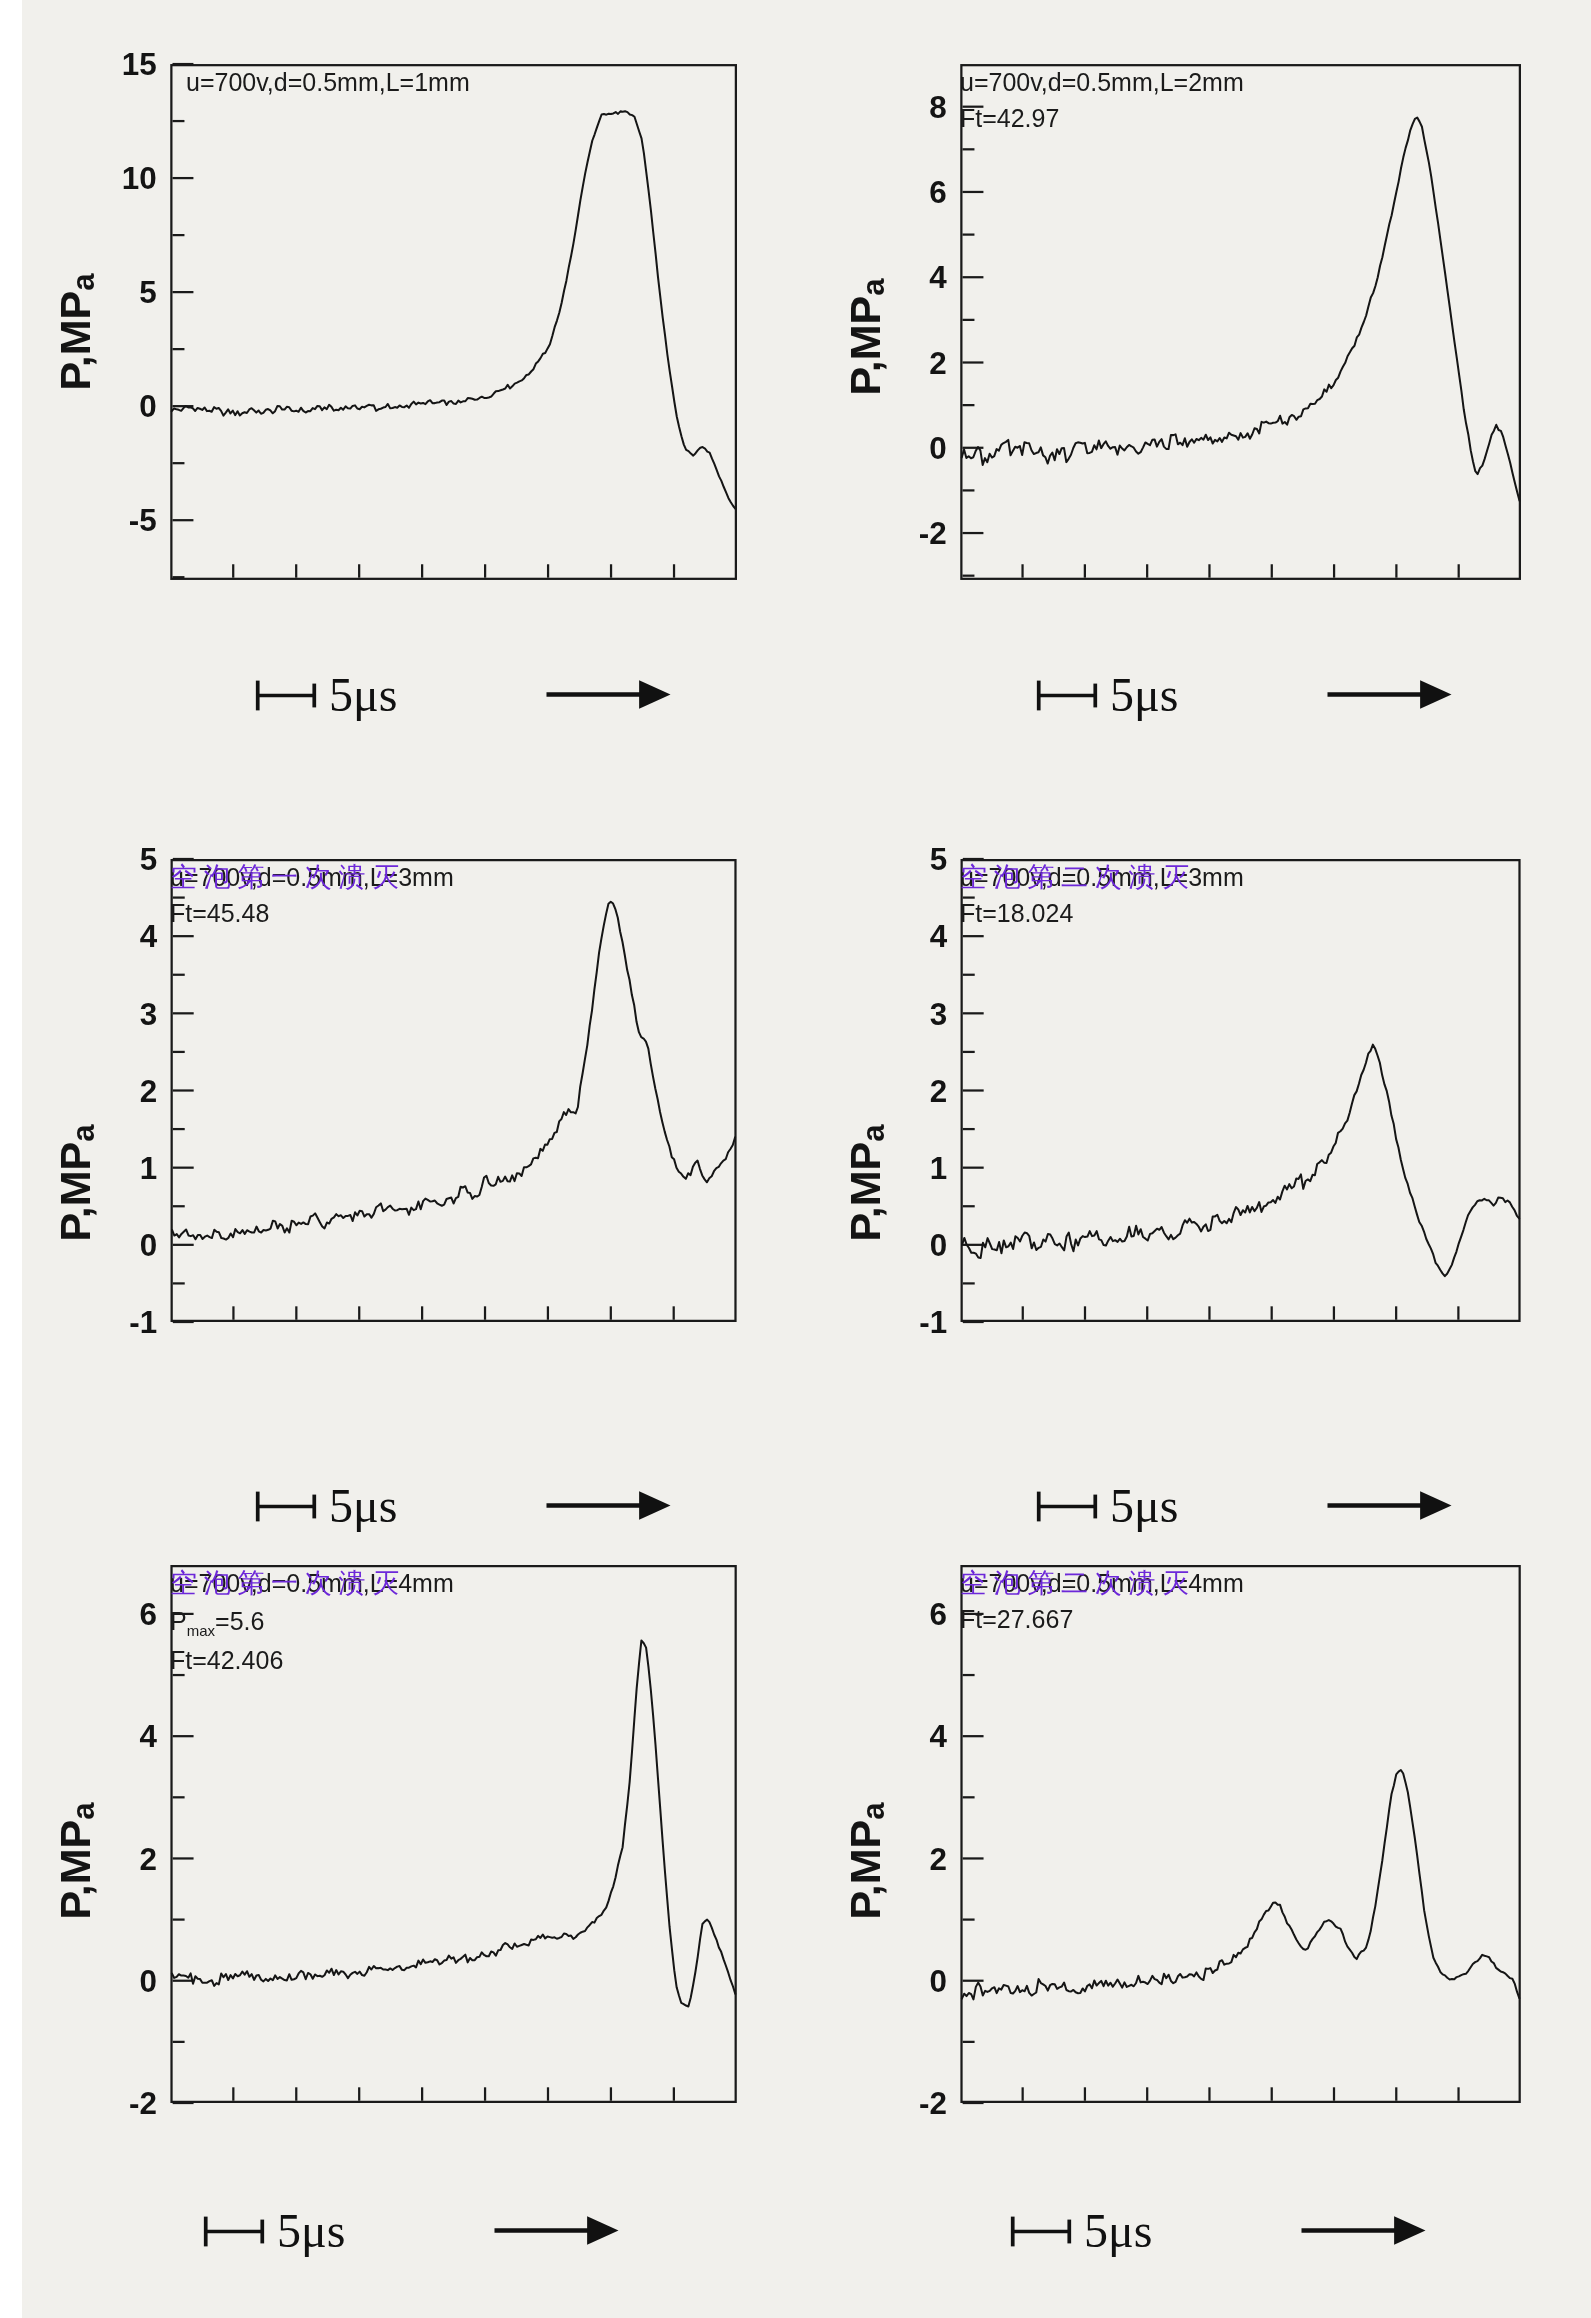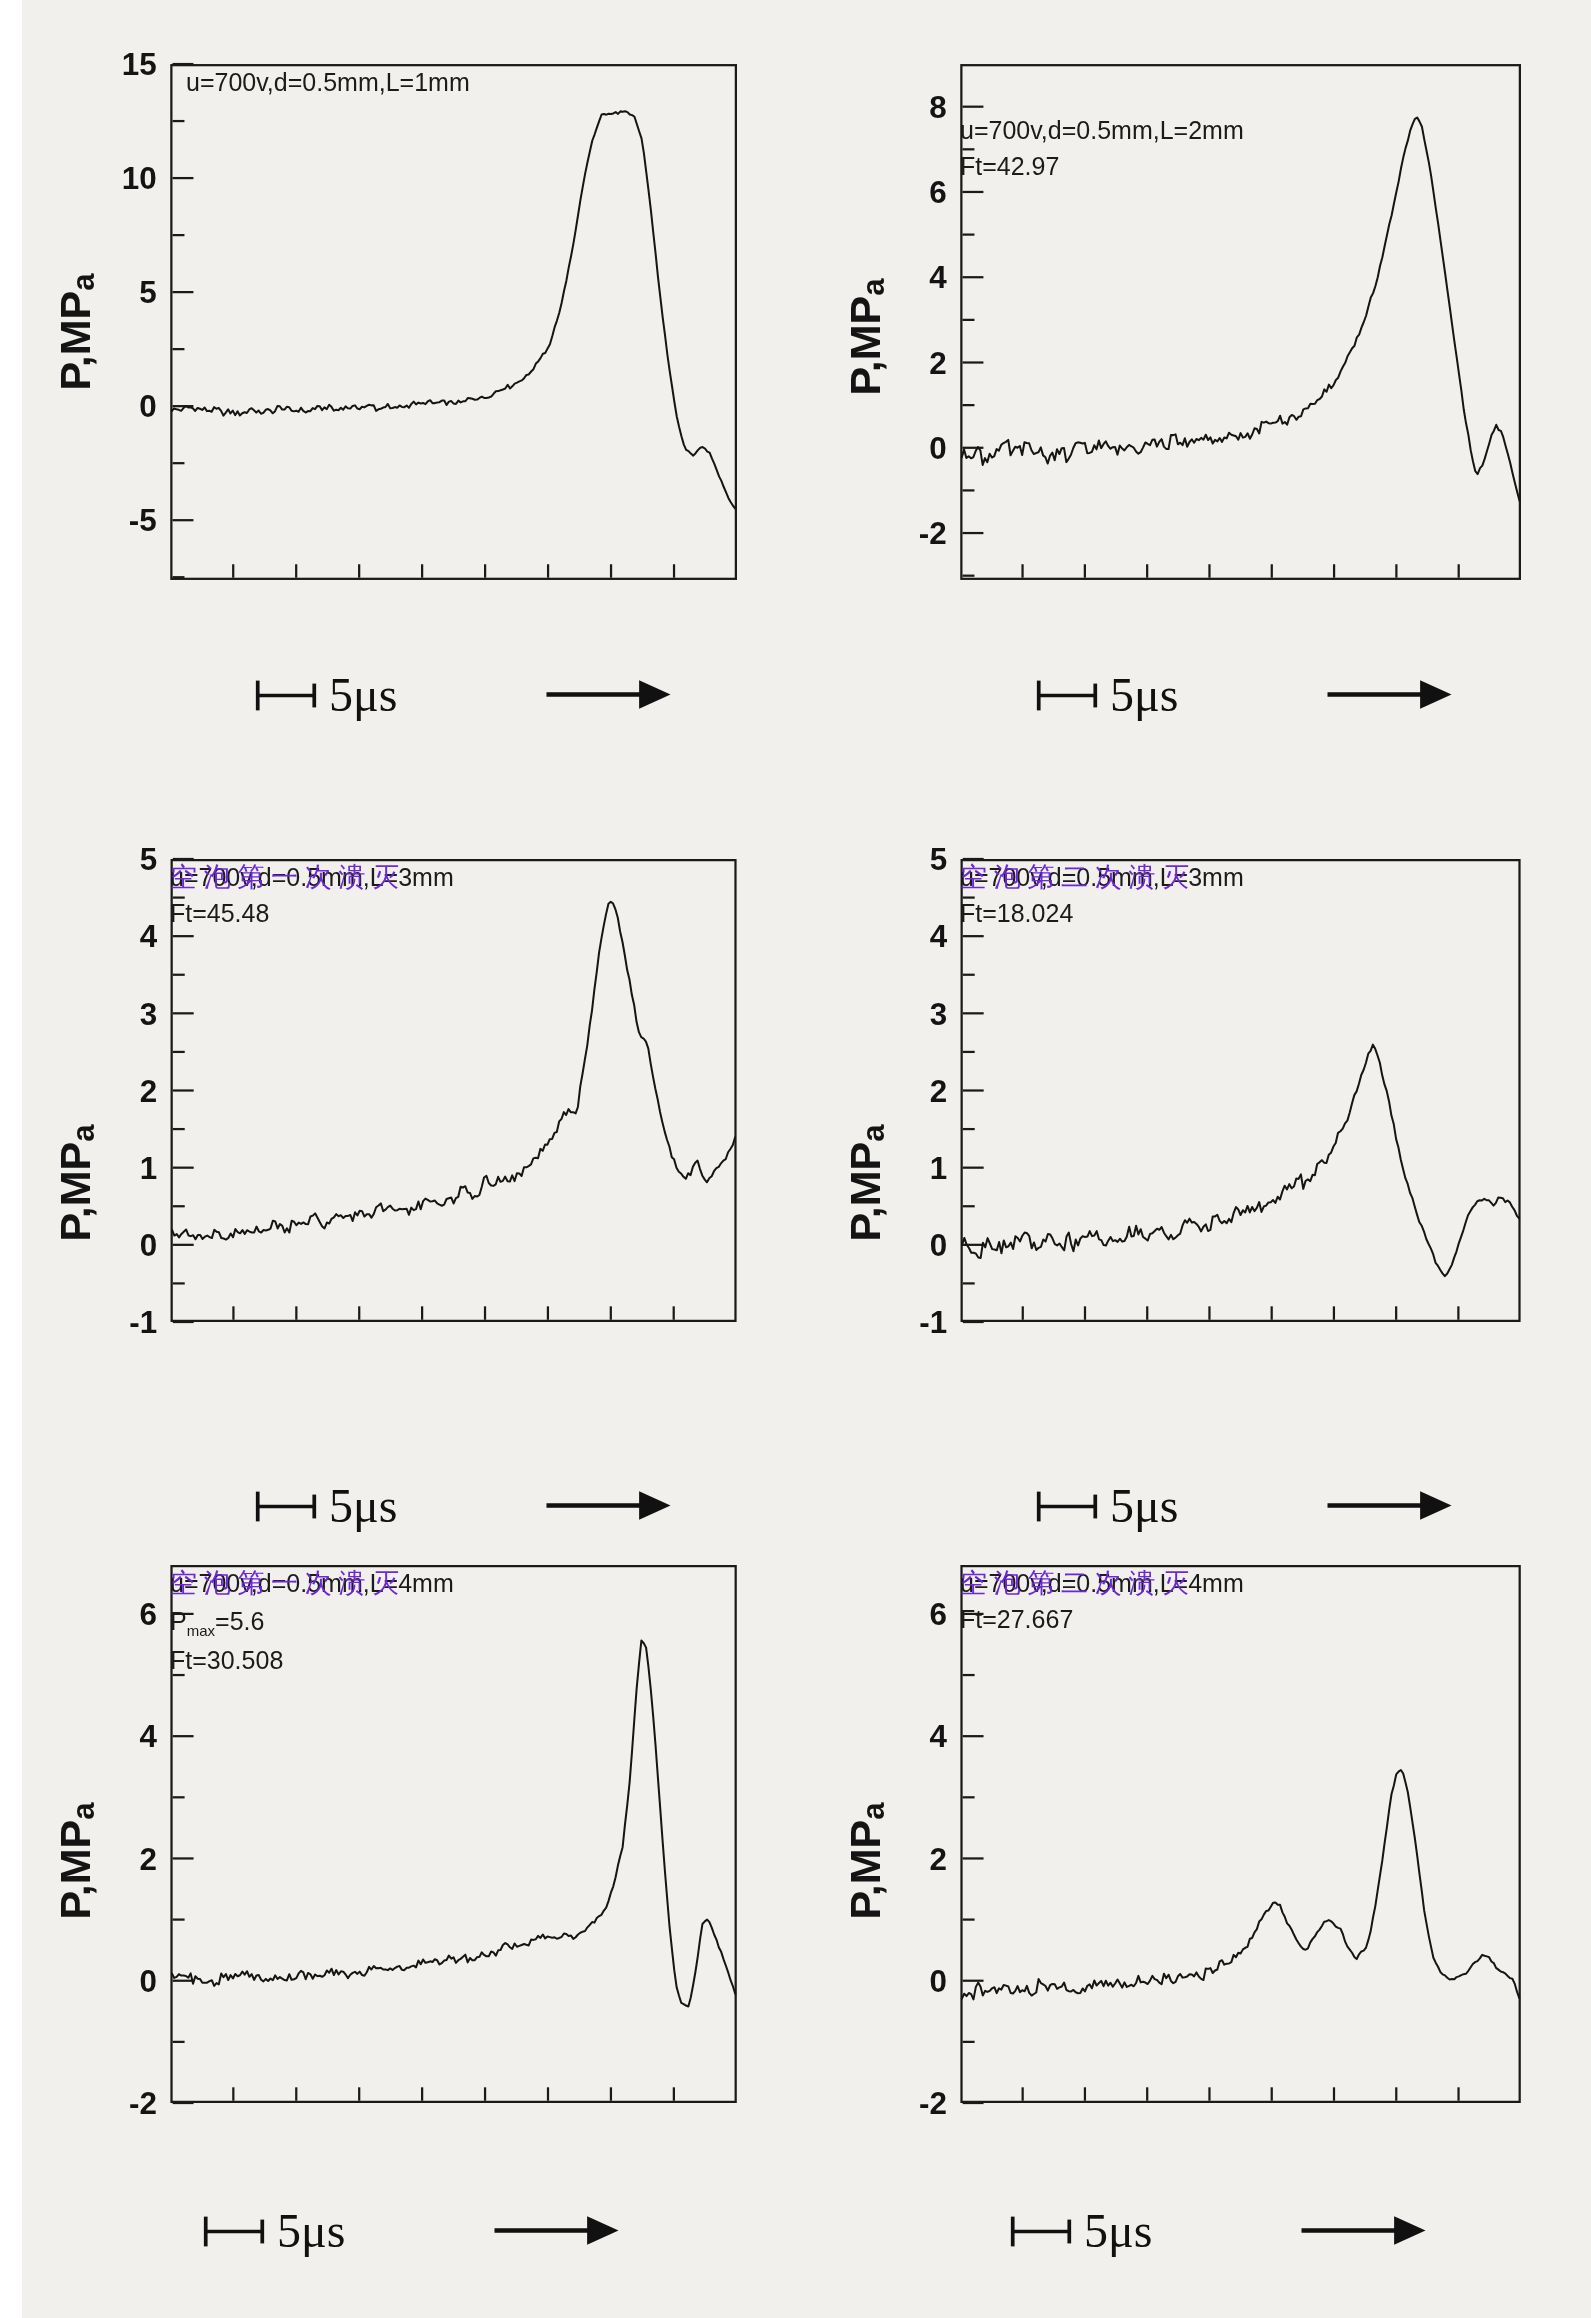--- a/index.html
+++ b/index.html
@@ -92,21 +92,21 @@
           <line x1="193.33333333333331" y1="687" x2="193.33333333333331" y2="669" stroke="#1a1a1a" stroke-width="3"></line>
           <line x1="276.66666666666663" y1="687" x2="276.66666666666663" y2="669" stroke="#1a1a1a" stroke-width="3"></line>
           <line x1="360" y1="687" x2="360" y2="669" stroke="#1a1a1a" stroke-width="3"></line>
           <line x1="443.3333333333333" y1="687" x2="443.3333333333333" y2="669" stroke="#1a1a1a" stroke-width="3"></line>
           <line x1="526.6666666666667" y1="687" x2="526.6666666666667" y2="669" stroke="#1a1a1a" stroke-width="3"></line>
           <line x1="610" y1="687" x2="610" y2="669" stroke="#1a1a1a" stroke-width="3"></line>
           <line x1="693.3333333333334" y1="687" x2="693.3333333333334" y2="669" stroke="#1a1a1a" stroke-width="3"></line>
           <line x1="776.6666666666666" y1="687" x2="776.6666666666666" y2="669" stroke="#1a1a1a" stroke-width="3"></line>
           <path d="M112.0 526.2 L115.1 515.6 L118.2 527.0 L121.3 524.5 L124.4 527.2 L127.5 525.9 L130.7 517.4 L133.8 512.3 L136.9 516.7 L140.0 536.1 L143.1 527.1 L146.2 532.5 L149.3 521.1 L152.4 526.3 L155.5 524.3 L158.6 515.0 L161.7 517.1 L164.8 509.3 L167.9 506.9 L171.1 505.3 L174.2 502.7 L177.3 523.2 L180.4 517.4 L183.5 511.9 L186.6 513.1 L189.7 510.8 L192.8 523.0 L195.9 505.9 L199.0 506.8 L202.1 507.1 L205.3 516.6 L208.4 521.6 L211.5 520.3 L214.6 519.3 L217.7 512.7 L220.8 523.4 L223.9 525.9 L227.0 534.3 L230.1 524.0 L233.2 519.5 L236.3 529.9 L239.4 515.1 L242.6 521.6 L245.7 513.8 L248.8 513.7 L251.9 532.4 L255.0 528.0 L258.1 522.6 L261.2 513.5 L264.3 507.1 L267.4 506.0 L270.5 506.4 L273.6 507.5 L276.7 506.7 L279.9 520.6 L283.0 520.1 L286.1 518.6 L289.2 509.9 L292.3 515.3 L295.4 503.6 L298.5 513.7 L301.6 508.5 L304.7 504.6 L307.8 510.8 L310.9 514.5 L314.0 512.4 L317.1 512.2 L320.3 522.4 L323.4 510.2 L326.5 514.2 L329.6 516.7 L332.7 512.5 L335.8 509.4 L338.9 511.2 L342.0 513.1 L345.1 518.1 L348.2 521.1 L351.3 519.1 L354.4 513.0 L357.6 506.1 L360.7 508.1 L363.8 509.8 L366.9 502.6 L370.0 502.3 L373.1 511.7 L376.2 505.3 L379.3 501.7 L382.4 511.7 L385.5 514.7 L388.6 514.9 L391.8 496.0 L394.9 496.3 L398.0 495.3 L401.1 508.6 L404.2 506.4 L407.3 509.7 L410.4 500.5 L413.5 511.8 L416.6 505.5 L419.7 501.9 L422.8 506.5 L425.9 501.5 L429.1 503.1 L432.2 500.0 L435.3 502.4 L438.4 495.8 L441.5 502.8 L444.6 499.2 L447.7 507.6 L450.8 502.7 L453.9 504.6 L457.0 500.2 L460.1 505.3 L463.2 499.4 L466.4 500.7 L469.5 493.1 L472.6 495.8 L475.7 496.8 L478.8 497.8 L481.9 502.5 L485.0 493.6 L488.1 499.7 L491.2 498.6 L494.3 493.8 L497.4 501.1 L500.5 495.5 L503.6 487.1 L506.8 488.1 L509.9 494.1 L513.0 478.6 L516.1 479.6 L519.2 478.2 L522.3 480.3 L525.4 480.9 L528.5 479.8 L531.6 479.5 L534.7 477.6 L537.8 470.3 L541.0 480.9 L544.1 478.8 L547.2 482.3 L550.3 472.4 L553.4 469.3 L556.5 471.0 L559.6 475.8 L562.7 471.6 L565.8 471.1 L568.9 461.8 L572.0 460.6 L575.1 460.3 L578.3 454.3 L581.4 454.7 L584.5 454.3 L587.6 449.4 L590.7 448.0 L593.8 444.7 L596.9 435.1 L600.0 438.3 L603.1 428.8 L606.2 433.6 L609.3 429.4 L612.4 422.6 L615.5 419.5 L618.7 411.0 L621.8 404.9 L624.9 399.6 L628.0 390.8 L631.1 385.6 L634.2 380.1 L637.3 376.7 L640.4 365.6 L643.5 362.0 L646.6 352.5 L649.7 345.0 L652.9 336.3 L656.0 323.8 L659.1 312.3 L662.2 306.4 L665.3 296.9 L668.4 285.2 L671.5 269.8 L674.6 258.3 L677.7 243.1 L680.8 228.7 L683.9 214.0 L687.0 202.2 L690.1 186.5 L693.3 171.2 L696.4 156.9 L699.5 139.4 L702.6 124.8 L705.7 112.1 L708.8 101.8 L711.9 88.6 L715.0 80.3 L718.1 73.3 L721.2 71.6 L724.3 77.0 L727.5 83.9 L730.6 100.8 L733.7 116.2 L736.8 131.8 L739.9 150.2 L743.0 171.6 L746.1 193.4 L749.2 213.5 L752.3 235.7 L755.4 257.8 L758.5 279.8 L761.6 302.7 L764.8 325.6 L767.9 349.0 L771.0 371.6 L774.1 393.0 L777.2 415.3 L780.3 437.1 L783.4 461.7 L786.5 480.5 L789.6 495.8 L792.7 516.4 L795.8 531.5 L798.9 544.5 L802.0 548.4 L805.2 540.5 L808.3 537.0 L811.4 528.1 L814.5 517.6 L817.6 507.2 L820.7 495.9 L823.8 490.4 L826.9 482.5 L830.0 489.4 L833.1 490.6 L836.2 498.7 L839.4 510.9 L842.5 521.8 L845.6 533.7 L848.7 547.3 L851.8 560.0 L854.9 572.4 L858.0 584.1 " fill="none" stroke="#151515" stroke-width="2.7" stroke-linejoin="round" stroke-linecap="round"></path>
         </svg>
-      <div class="annot" style="left: 12%; top: 18.5%; margin-top: 48px;">
+      <div class="annot" style="left: 12%; top: 18.5%;">
           <div class="info-line">u=700v,d=0.5mm,L=2mm</div>
           <div class="info-line">Ft=42.97</div>
         </div>
 
     </div>
   </div>
   <div class="panel" style="left: 170px; top: 859px; width: 566px; height: 463px;">
     <div class="ylabel" style="left: -215px; top: 294px;">P,MP<sub>a</sub></div>
     <div class="plotbox">
       <svg class="plot" width="649" height="463" viewBox="0 0 868 620">
@@ -215,21 +215,21 @@
           <line x1="446.8888888888889" y1="717" x2="446.8888888888889" y2="699" stroke="#1a1a1a" stroke-width="3"></line>
           <line x1="531.1111111111111" y1="717" x2="531.1111111111111" y2="699" stroke="#1a1a1a" stroke-width="3"></line>
           <line x1="615.3333333333333" y1="717" x2="615.3333333333333" y2="699" stroke="#1a1a1a" stroke-width="3"></line>
           <line x1="699.5555555555555" y1="717" x2="699.5555555555555" y2="699" stroke="#1a1a1a" stroke-width="3"></line>
           <line x1="783.7777777777778" y1="717" x2="783.7777777777778" y2="699" stroke="#1a1a1a" stroke-width="3"></line>
           <path d="M112.0 546.8 L115.1 552.6 L118.3 551.2 L121.4 547.7 L124.6 549.4 L127.7 549.5 L130.8 550.0 L134.0 552.4 L137.1 546.5 L140.3 560.4 L143.4 550.4 L146.6 553.7 L149.7 554.2 L152.8 559.0 L156.0 559.2 L159.1 558.9 L162.3 556.9 L165.4 555.7 L168.6 563.2 L171.7 559.5 L174.8 561.2 L178.0 546.6 L181.1 551.7 L184.3 547.4 L187.4 555.5 L190.5 548.9 L193.7 553.3 L196.8 547.3 L200.0 550.3 L203.1 549.1 L206.3 544.1 L209.4 548.2 L212.5 543.6 L215.7 551.1 L218.8 547.6 L222.0 555.3 L225.1 549.3 L228.2 548.8 L231.4 555.0 L234.5 557.3 L237.7 553.9 L240.8 556.7 L243.9 553.4 L247.1 555.7 L250.2 549.2 L253.4 554.0 L256.5 551.5 L259.7 553.6 L262.8 555.4 L265.9 556.0 L269.1 547.6 L272.2 555.1 L275.4 554.4 L278.5 552.9 L281.6 546.6 L284.8 543.1 L287.9 545.1 L291.1 554.4 L294.2 546.0 L297.4 547.8 L300.5 553.7 L303.6 548.0 L306.8 550.2 L309.9 549.7 L313.1 551.1 L316.2 549.0 L319.4 542.6 L322.5 545.6 L325.6 540.3 L328.8 548.8 L331.9 542.1 L335.1 548.0 L338.2 543.8 L341.3 544.2 L344.5 548.0 L347.6 552.9 L350.8 548.4 L353.9 545.9 L357.1 544.5 L360.2 547.2 L363.3 544.2 L366.5 548.8 L369.6 549.7 L372.8 545.0 L375.9 537.8 L379.0 541.4 L382.2 536.7 L385.3 539.7 L388.5 539.5 L391.6 539.1 L394.8 541.3 L397.9 541.4 L401.0 542.2 L404.2 539.9 L407.3 542.0 L410.5 539.4 L413.6 537.5 L416.7 536.8 L419.9 541.8 L423.0 542.2 L426.2 538.9 L429.3 538.9 L432.4 537.2 L435.6 536.2 L438.7 538.5 L441.9 529.4 L445.0 534.3 L448.2 527.9 L451.3 532.4 L454.4 531.7 L457.6 530.4 L460.7 531.4 L463.9 527.6 L467.0 528.9 L470.1 534.5 L473.3 532.7 L476.4 529.4 L479.6 528.6 L482.7 522.7 L485.9 526.9 L489.0 525.1 L492.1 532.5 L495.3 528.9 L498.4 527.1 L501.6 524.4 L504.7 521.5 L507.9 531.8 L511.0 525.9 L514.1 528.9 L517.3 528.9 L520.4 524.8 L523.6 524.4 L526.7 518.3 L529.8 521.9 L533.0 523.6 L536.1 523.7 L539.3 517.3 L542.4 518.4 L545.5 522.9 L548.7 515.7 L551.8 515.2 L555.0 508.6 L558.1 505.9 L561.3 507.8 L564.4 511.6 L567.5 513.8 L570.7 506.5 L573.8 510.9 L577.0 509.7 L580.1 508.5 L583.3 507.2 L586.4 508.2 L589.5 509.1 L592.7 501.2 L595.8 501.7 L599.0 500.9 L602.1 496.4 L605.2 499.0 L608.4 494.5 L611.5 499.7 L614.7 497.2 L617.8 498.0 L621.0 498.8 L624.1 498.3 L627.2 500.2 L630.4 499.1 L633.5 497.8 L636.7 493.2 L639.8 493.7 L642.9 496.4 L646.1 495.9 L649.2 500.3 L652.4 498.2 L655.5 494.5 L658.6 492.2 L661.8 490.7 L664.9 489.9 L668.1 484.9 L671.2 481.7 L674.4 477.8 L677.5 478.6 L680.6 472.4 L683.8 469.8 L686.9 468.1 L690.1 462.4 L693.2 458.5 L696.4 449.5 L699.5 438.5 L702.6 430.3 L705.8 417.9 L708.9 402.3 L712.1 389.2 L715.2 377.7 L718.3 347.8 L721.5 320.3 L724.6 290.4 L727.8 249.2 L730.9 206.5 L734.0 165.2 L737.2 131.2 L740.3 101.1 L743.5 104.7 L746.6 110.6 L749.8 136.8 L752.9 166.6 L756.0 201.2 L759.2 240.6 L762.3 282.7 L765.5 325.3 L768.6 367.9 L771.8 409.5 L774.9 447.1 L778.0 484.1 L781.2 514.0 L784.3 542.2 L787.5 565.2 L790.6 576.2 L793.7 586.1 L796.9 587.7 L800.0 589.6 L803.2 590.8 L806.3 579.1 L809.5 562.4 L812.6 544.7 L815.7 524.5 L818.9 500.3 L822.0 480.5 L825.2 476.9 L828.3 474.6 L831.4 478.0 L834.6 485.6 L837.7 494.5 L840.9 501.6 L844.0 511.8 L847.1 517.7 L850.3 527.8 L853.4 536.3 L856.6 545.6 L859.7 555.7 L862.9 564.1 L866.0 573.9 " fill="none" stroke="#151515" stroke-width="2.7" stroke-linejoin="round" stroke-linecap="round"></path>
         </svg>
       <div class="annot" style="left: 8%; top: 16%;">
           <div class="info-line">u=700v,d=0.5mm,L=4mm</div>
           <div class="info-line gap-top">P<sub>max</sub>=5.6</div>
-          <div class="info-line">Ft=30.508</div>
+          <div class="info-line">Ft=42.406</div>
         </div>
       <div class="cn" style="left: 10%; top: 40%;">空泡第一次溃灭</div>
     </div>
   </div>
   <div class="panel" style="left: 960px; top: 1565px; width: 560px; height: 538px;">
     <div class="ylabel" style="left: -215px; top: 266px;">P,MP<sub>a</sub></div>
     <div class="plotbox">
       <svg class="plot" width="643" height="538" viewBox="0 0 860 720">
           <rect x="111.5" y="1.5" width="747" height="717" fill="none" stroke="#1a1a1a" stroke-width="3"></rect>
           <line x1="113" y1="65.45454545454544" x2="141" y2="65.45454545454544" stroke="#1a1a1a" stroke-width="3"></line>

